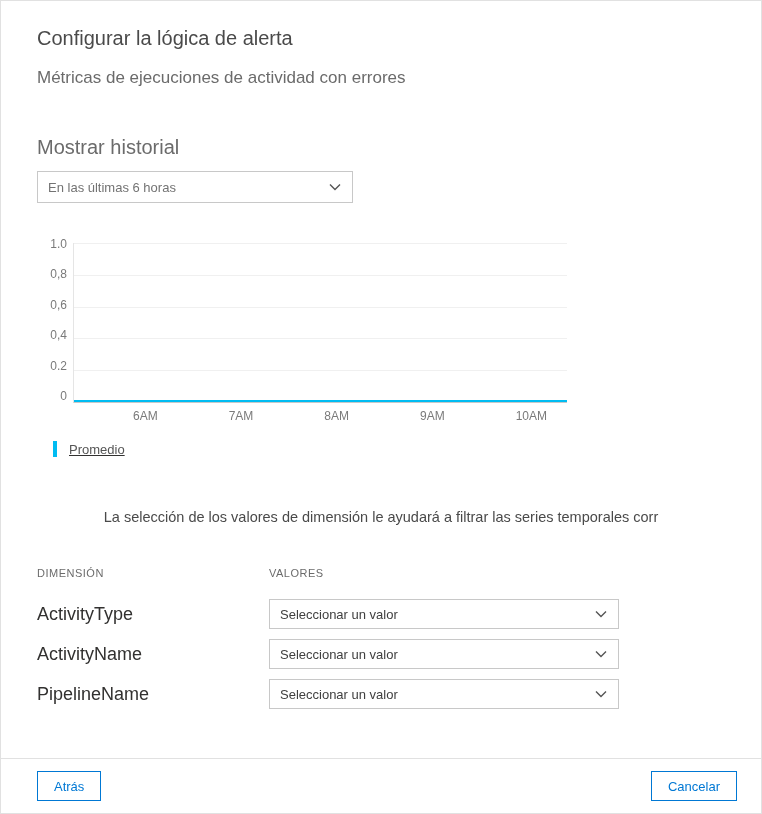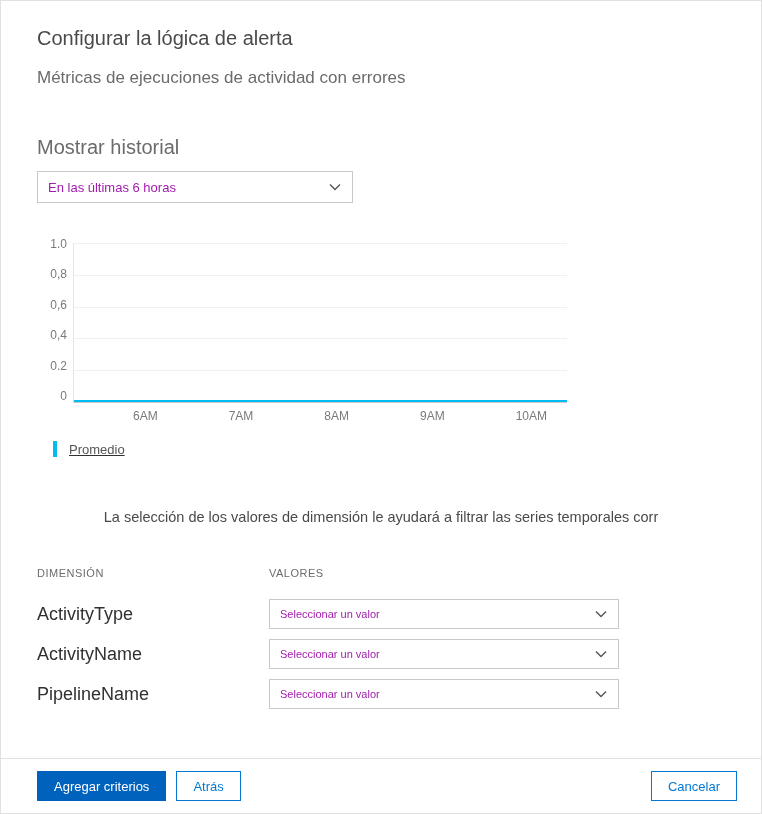--- a/index.html
+++ b/index.html
@@ -37,21 +37,21 @@
   }
   .select {
     display: flex;
     align-items: center;
     justify-content: space-between;
     width: 316px;
     height: 32px;
     border: 1px solid #c8c8c8;
     padding: 0 10px;
     font-size: 13px;
-    color: #a21caf;
+    color: #737373;
     background: #fff;
     cursor: pointer;
   }
   .select .chev { flex-shrink: 0; }
   .chev svg { display: block; }
   .chart-wrap {
     margin-top: 34px;
     margin-bottom: 12px;
     text-decoration: underline;
   }
@@ -142,22 +142,22 @@
     color: #323130;
   }
   .dim-select {
     display: flex;
     align-items: center;
     justify-content: space-between;
     width: 350px;
     height: 30px;
     border: 1px solid #c8c8c8;
     padding: 0 10px;
-    font-size: 11px;
-    color: #a21caf;
+    font-size: 13px;
+    color: #404040;
     background: #fff;
     cursor: pointer;
   }
   .footer {
     position: absolute;
     left: 0; right: 0; bottom: 0;
     height: 55px;
     border-top: 1px solid #e1e1e1;
     display: flex;
     align-items: center;
@@ -273,17 +273,16 @@
               <path d="M2 4.5 L7 9.5 L12 4.5" fill="none" stroke="#555" stroke-width="1.4"></path>
             </svg>
         </span>
       </div>
     </div>
 
   </div>
 </div>
 
 <div class="footer">
-  <button class="btn primary">Agregar criterios</button>
   <button class="btn">Atrás</button>
   <div class="footer-spacer"></div>
   <button class="btn">Cancelar</button>
 </div>
 
 </body></html>

